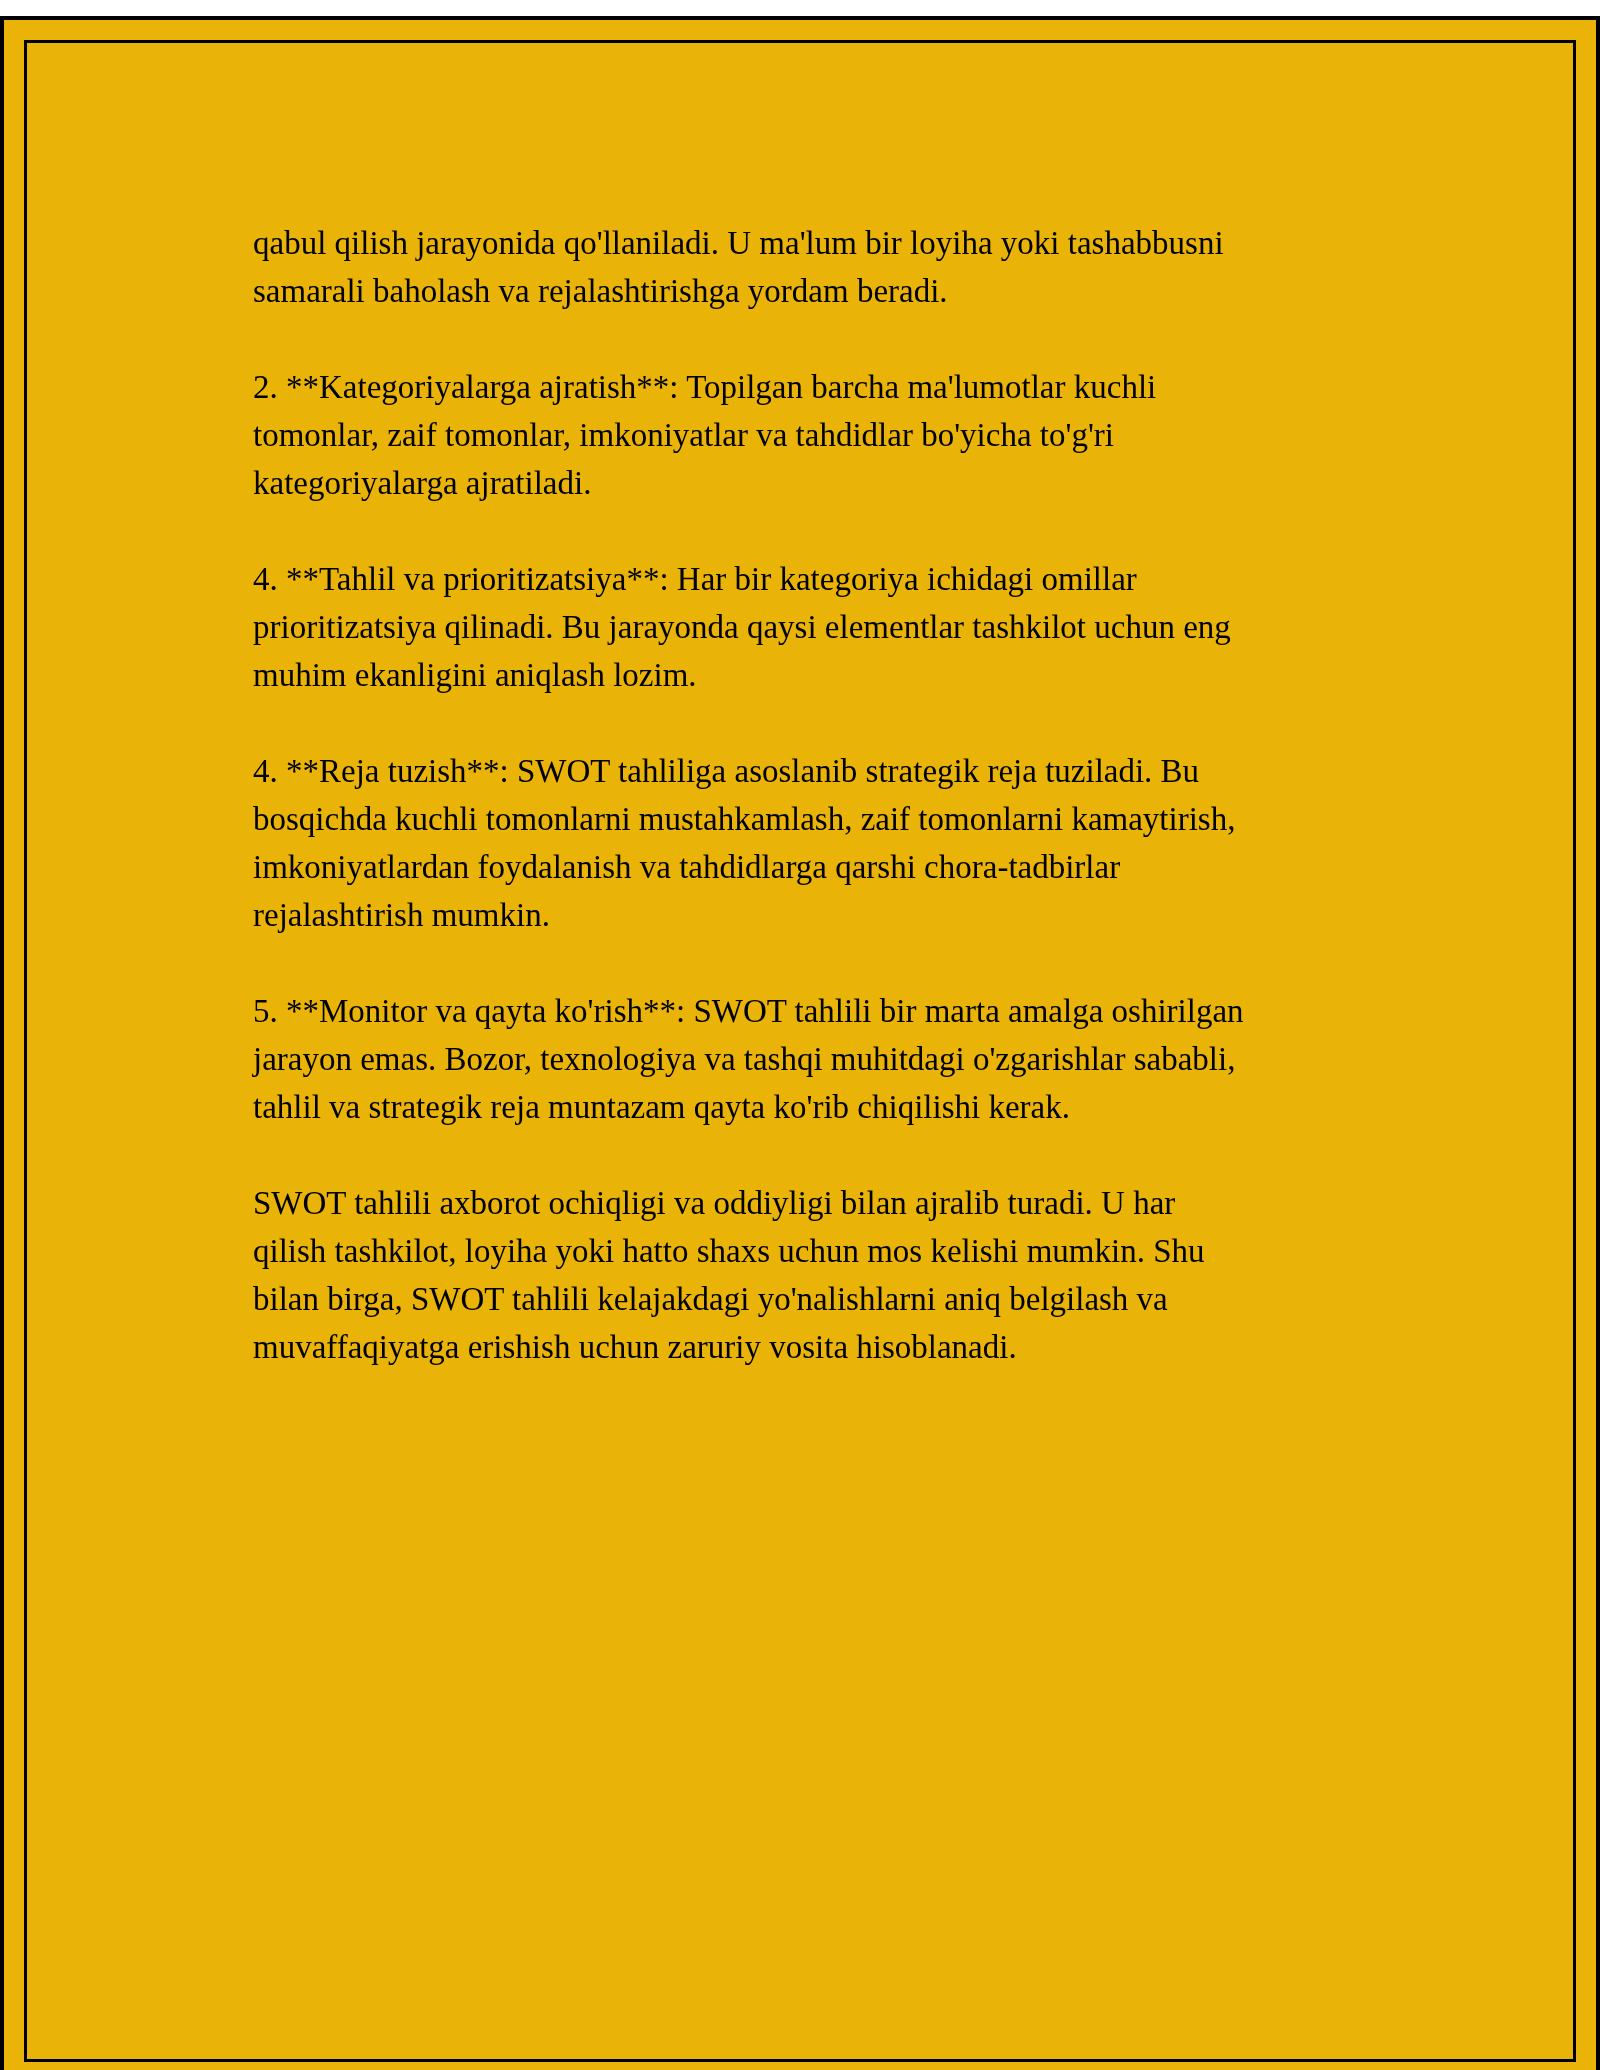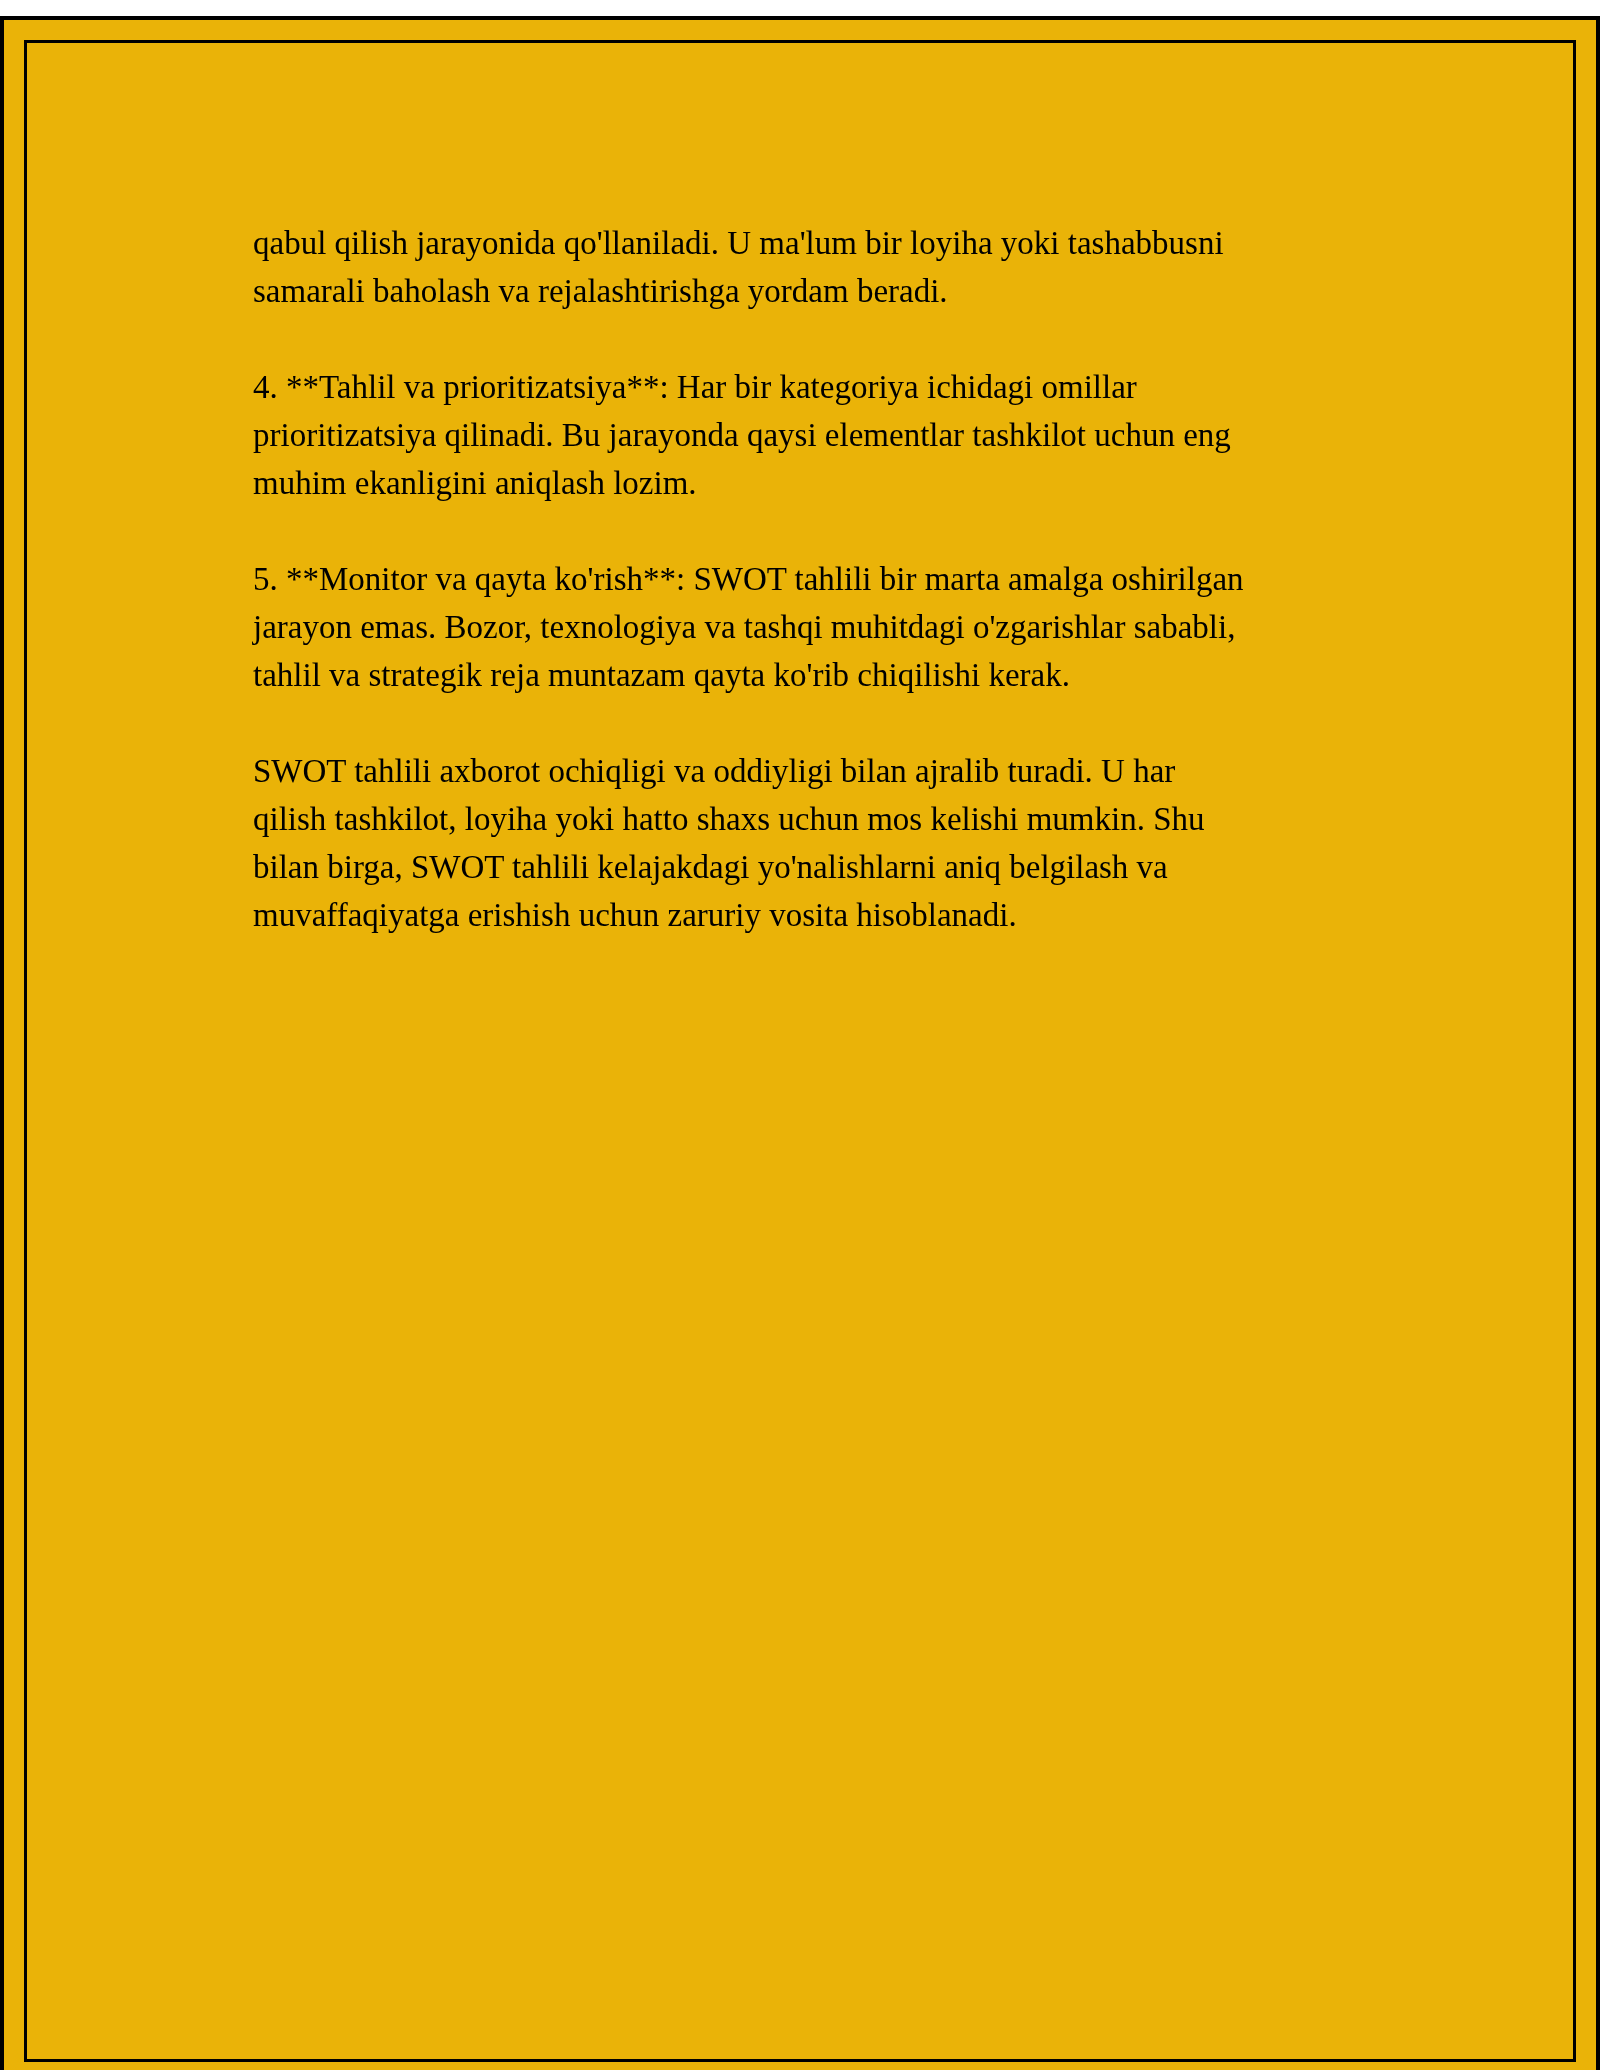--- a/index.html
+++ b/index.html
@@ -37,23 +37,30 @@
   }
 </style>
 </head>
 <body>
 
 <div class="page">
   <div class="border-frame">
     <div class="content">
       <p class="para">qabul qilish jarayonida qo'llaniladi. U ma'lum bir loyiha yoki tashabbusni
 samarali baholash va rejalashtirishga yordam beradi.</p>
+      <p class="para">2. **Kategoriyalarga ajratish**: Topilgan barcha ma'lumotlar kuchli
+tomonlar, zaif tomonlar, imkoniyatlar va tahdidlar bo'yicha to'g'ri
+kategoriyalarga ajratiladi.</p>
       <p class="para">4. **Tahlil va prioritizatsiya**: Har bir kategoriya ichidagi omillar
 prioritizatsiya qilinadi. Bu jarayonda qaysi elementlar tashkilot uchun eng
 muhim ekanligini aniqlash lozim.</p>
+      <p class="para">4. **Reja tuzish**: SWOT tahliliga asoslanib strategik reja tuziladi. Bu
+bosqichda kuchli tomonlarni mustahkamlash, zaif tomonlarni kamaytirish,
+imkoniyatlardan foydalanish va tahdidlarga qarshi chora-tadbirlar
+rejalashtirish mumkin.</p>
       <p class="para">5. **Monitor va qayta ko'rish**: SWOT tahlili bir marta amalga oshirilgan
 jarayon emas. Bozor, texnologiya va tashqi muhitdagi o'zgarishlar sababli,
 tahlil va strategik reja muntazam qayta ko'rib chiqilishi kerak.</p>
       <p class="para">SWOT tahlili axborot ochiqligi va oddiyligi bilan ajralib turadi. U har
 qilish tashkilot, loyiha yoki hatto shaxs uchun mos kelishi mumkin. Shu
 bilan birga, SWOT tahlili kelajakdagi yo'nalishlarni aniq belgilash va
 muvaffaqiyatga erishish uchun zaruriy vosita hisoblanadi.</p>
     </div>
   </div>
 </div>

